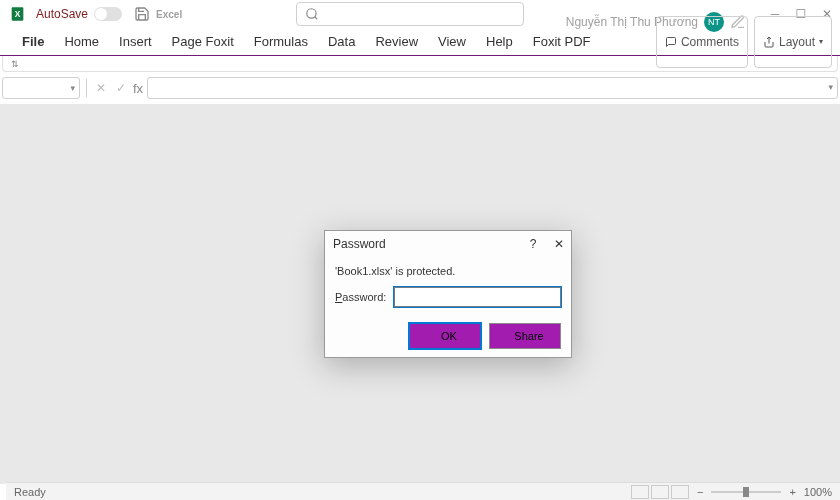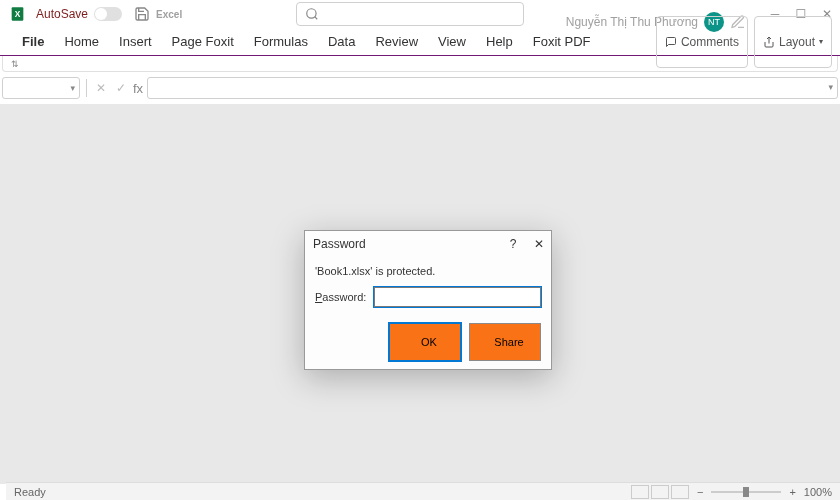--- a/index.html
+++ b/index.html
@@ -37,32 +37,32 @@
     .name-dropdown { font-size: 9px; color: #888; }
     .fx-divider { width: 1px; height: 18px; background: #d0d0d0; margin: 0 2px; }
     .fx-controls { display: flex; align-items: center; gap: 4px; }
     .fx-btn { width: 16px; height: 16px; display: flex; align-items: center; justify-content: center; color: #bbb; font-size: 12px; }
     .fx-label { font-size: 13px; color: #888; }
     .formula-input { flex: 1; height: 22px; border: 1px solid #d0d0d0; border-radius: 3px; padding: 0 4px; position: relative; }
     .formula-dropdown { position: absolute; right: 4px; top: 4px; font-size: 9px; color: #888; }
     
     .workspace { background: #e8e8e8; flex: 1; width: 100%; height: 380px; }
     
-    .dialog { position: absolute; left: 304px; top: 230px; width: 248px; background: #fdfdfd; border: 1px solid #999; box-shadow: 0 8px 30px rgba(0,0,0,0.25); }
+    .dialog { position: absolute; left: 324px; top: 230px; width: 248px; background: #fdfdfd; border: 1px solid #999; box-shadow: 0 8px 30px rgba(0,0,0,0.25); }
     .dialog-title { height: 26px; display: flex; align-items: center; padding: 0 8px; font-size: 12px; color: #333; position: relative; }
     .dialog-controls { position: absolute; right: 4px; display: flex; gap: 10px; }
     .dialog-ctrl { width: 16px; height: 16px; display: flex; align-items: center; justify-content: center; cursor: pointer; font-size: 12px; }
     .dialog-body { padding: 8px 10px; }
     .dialog-msg { font-size: 11px; color: #333; margin-bottom: 10px; }
     .dialog-field { display: flex; align-items: center; gap: 8px; }
     .dialog-label { font-size: 11px; color: #333; }
     .dialog-label u { text-decoration: underline; }
     .dialog-input { flex: 1; height: 20px; border: 1px solid #7a7a7a; padding: 0 4px; font-size: 11px; outline: 1px solid #0078d4; }
     .dialog-buttons { display: flex; justify-content: flex-end; gap: 8px; padding: 8px 10px; }
-    .dialog-btn { width: 72px; height: 38px; border: 1px solid #8a8a8a; background: #f97316; font-size: 11px; cursor: pointer; padding-left: 8px; }
+    .dialog-btn { width: 72px; height: 26px; border: 1px solid #8a8a8a; background: #a21caf; font-size: 11px; cursor: pointer; padding-left: 8px; }
     .dialog-btn.primary { border: 1px solid #0078d4; outline: 1px solid #0078d4; }
     
     .statusbar { position: absolute; bottom: 0; left: 6px; right: 0; height: 18px; background: #f3f3f3; border-top: 1px solid #ddd; display: flex; align-items: center; padding: 0 8px; font-size: 11px; color: #666; }
     .status-right { position: absolute; right: 8px; display: flex; align-items: center; gap: 8px; }
     .view-btns { display: flex; gap: 2px; }
     .view-btn { width: 18px; height: 14px; border: 1px solid #ccc; }
     .zoom-slider { width: 70px; height: 2px; background: #ccc; position: relative; }
     .zoom-slider::after { content: ''; width: 6px; height: 10px; background: #888; position: absolute; left: 32px; top: -4px; }
   </style>
 </head>

